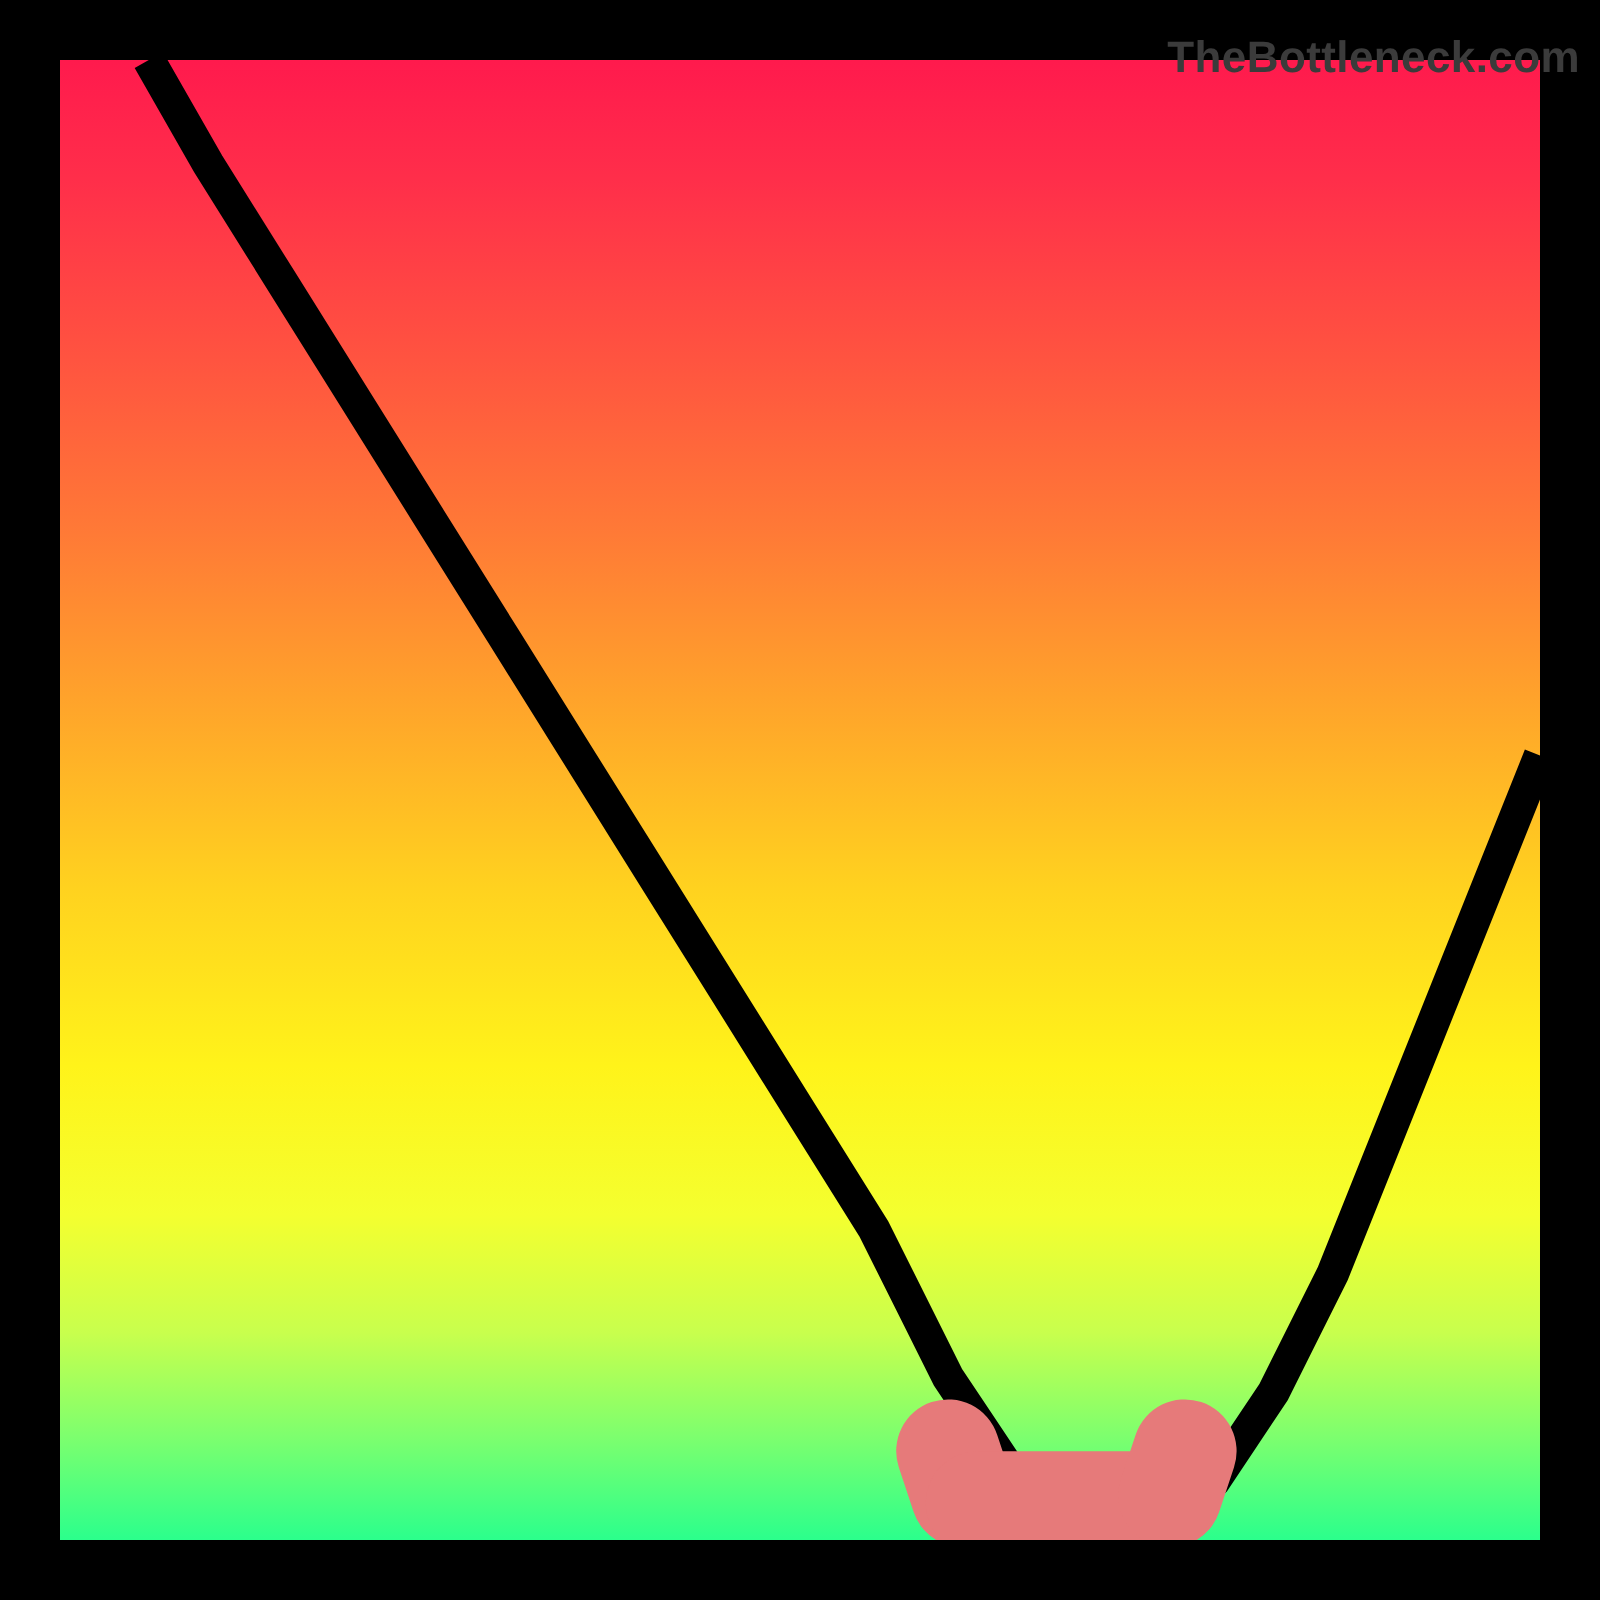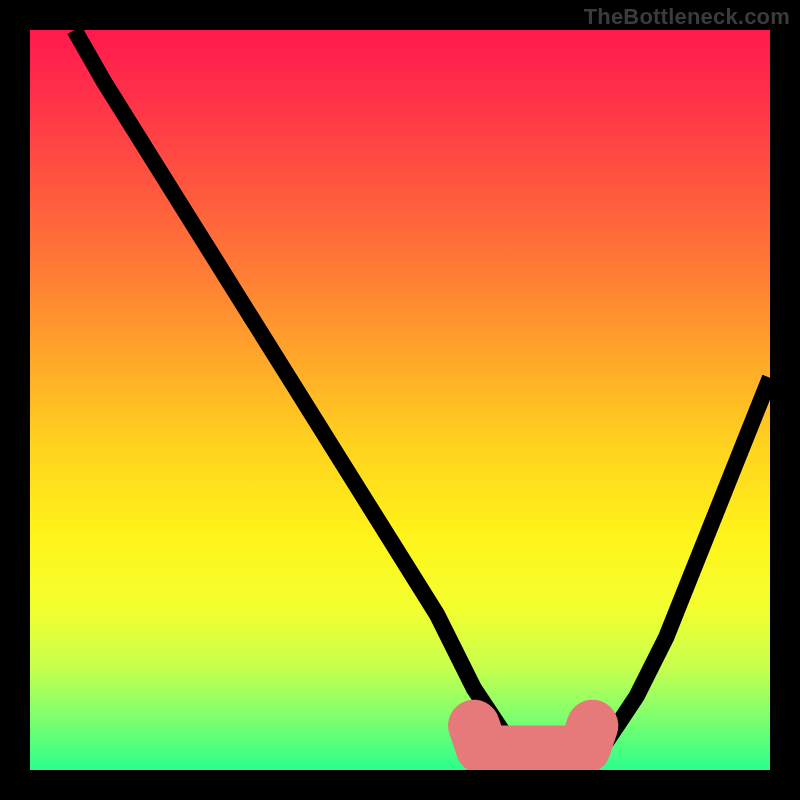--- a/index.html
+++ b/index.html
@@ -12,21 +12,21 @@
     font-family: Arial, Helvetica, sans-serif;
   }
   .frame {
     position: relative;
     width: 800px;
     height: 800px;
     background: #000;
   }
   .watermark {
     position: absolute;
-    top: 4px;
+    top: 16px;
     right: 10px;
     color: #3b3b3b;
     font-size: 22px;
     font-weight: 600;
     letter-spacing: 0.2px;
     z-index: 5;
   }
   .plot-area {
     position: absolute;
     left: 30px;

